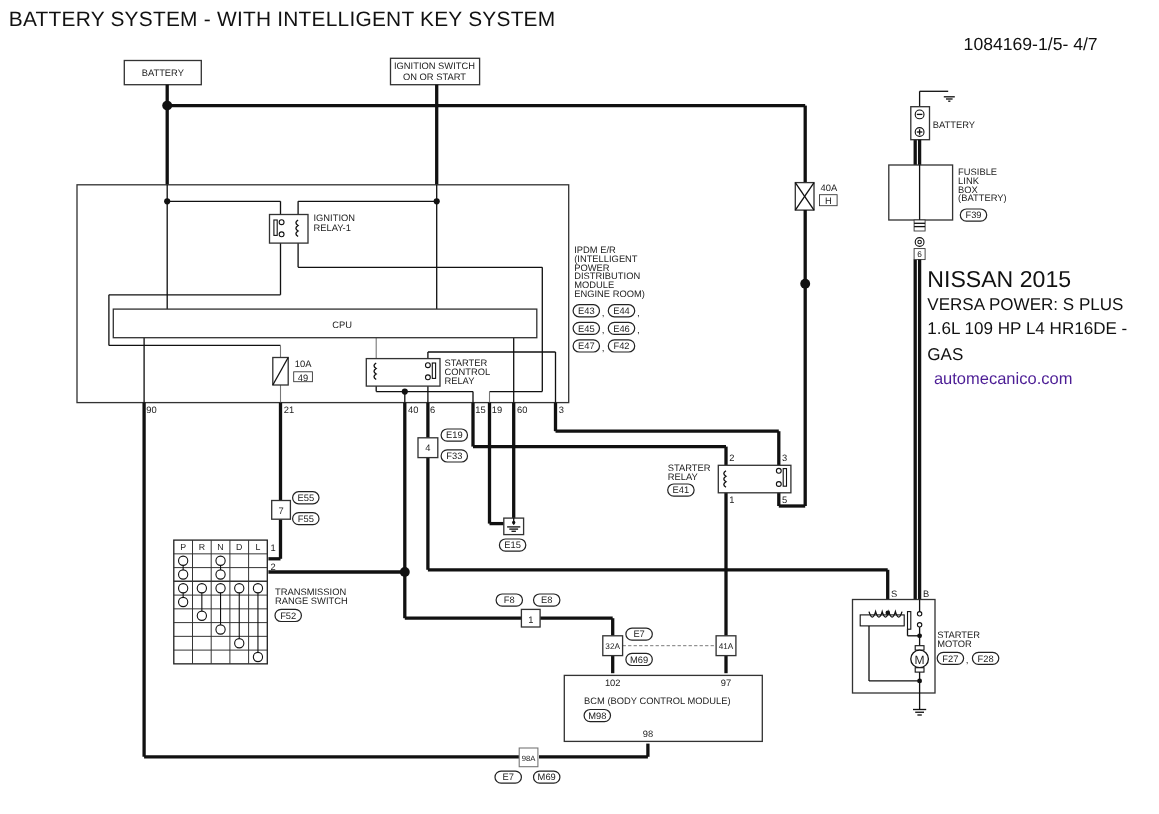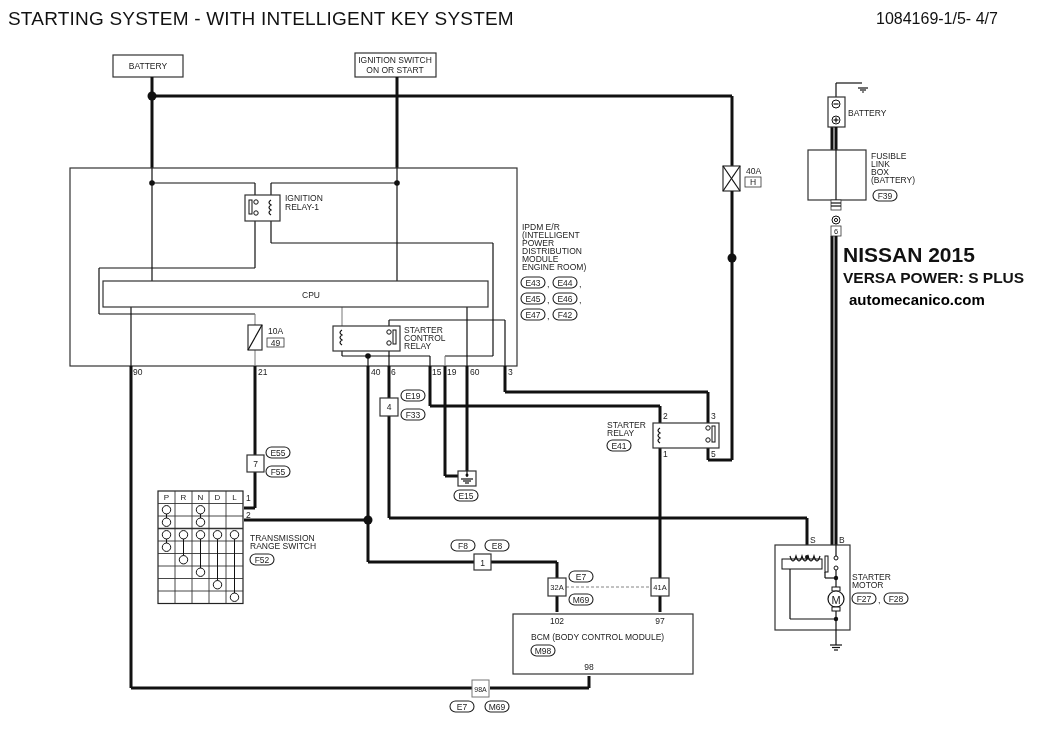--- a/index.html
+++ b/index.html
@@ -1,39 +1,40 @@
 <!DOCTYPE html>
 <html><head>
 <meta charset="utf-8">
 <style>
   html,body{margin:0;padding:0;background:#fff;}
   body{width:1054px;height:740px;position:relative;overflow:hidden;font-family:"Liberation Sans",sans-serif;color:#111;}
   .title{position:absolute;left:8px;top:8px;font-size:19px;letter-spacing:0.2px;}
-  .docid{position:absolute;left:876px;top:10px;font-size:16px;}
-  .vinfo{position:absolute;left:843px;top:244px;line-height:22.5px;font-weight:bold;}
+  .docid{position:absolute;left:876px;top:32px;font-size:16px;}
+  .vinfo{position:absolute;left:843px;top:244px;line-height:22.5px;}
   .vinfo .make{font-size:21px;}
   .vinfo .line{font-size:15.5px;}
-  .vinfo .site{font-size:15px;color:#000000;padding-left:6px;}
+  .vinfo .site{font-size:15px;color:#4c1d95;padding-left:6px;}
   svg{position:absolute;left:0;top:0;}
   svg text{font-family:"Liberation Sans",sans-serif;fill:#222;}
   .w{stroke:#111;stroke-width:3;fill:none;}
   .t{stroke:#111;stroke-width:1.2;fill:none;}
   .g{stroke:#777;stroke-width:1;fill:none;}
   .box{fill:#fff;stroke:#333;stroke-width:1.2;}
   .lbl{font-size:8.5px;}
   .pin{font-size:8.5px;}
 </style>
 </head>
 <body>
 
-<div class="title">STARTING SYSTEM - WITH INTELLIGENT KEY SYSTEM</div>
+<div class="title">BATTERY SYSTEM - WITH INTELLIGENT KEY SYSTEM</div>
 <div class="docid">1084169-1/5- 4/7</div>
 <div class="vinfo">
   <div class="make">NISSAN 2015</div>
   <div class="line">VERSA POWER: S PLUS</div>
+  <div class="line">1.6L 109 HP L4 HR16DE - GAS</div>
   <div class="site">automecanico.com</div>
 </div>
 
 <svg width="1054" height="740" viewBox="0 0 1054 740">
 
   <g>
     <rect class="box" x="113" y="55" width="70" height="22"></rect>
     <text class="lbl" x="148" y="69" text-anchor="middle">BATTERY</text>
   </g>
   <g>

